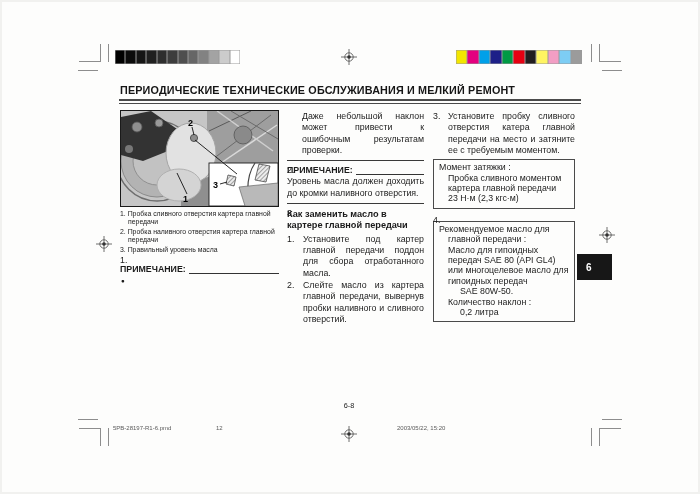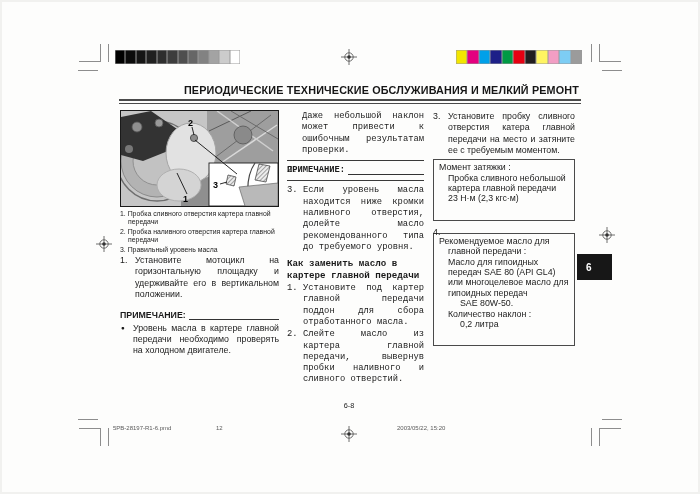--- a/index.html
+++ b/index.html
@@ -21,32 +21,32 @@
 
   
   .cal-bar { position:absolute; top:50px; height:14px; display:flex; }
   .cal-bar.gs { left:115px; width:125px; }
   .cal-bar.cl { left:456px; width:126px; }
   .cal-sq { flex:1; box-shadow: inset 0 0 0 0.5px #9a9a9a; }
 
   
   .header-title {
     position:absolute; top:84px; left:120px; width:459px;
-    text-align:right; font-weight:bold; font-size:10.8px; letter-spacing:0.15px;
+    text-align:left; font-weight:bold; font-size:10.8px; letter-spacing:0.15px;
     white-space:nowrap; color:#161616;
   }
   .header-rule {
     position:absolute; top:99px; left:119px; width:462px; height:2px;
     border-top:2px solid #4b4b4b; border-bottom:1.3px solid #4b4b4b;
   }
 
   
   .col { position:absolute; font-size:8.8px; line-height:11.3px; text-align:justify; }
   .col-left  { left:120px; top:110px; width:159px; }
-  .col-mid   { left:287px; top:111px; width:137px;font-family:Liberation Mono, monospace; }
+  .col-mid   { left:287px; top:111px; width:137px; }
   .col-right { left:433px; top:110px; width:142px; }
 
   .fig-box { width:157px; height:95px; border:1px solid #1a1a1a; background:#c9c9c9; overflow:hidden; }
   .fig-svg { display:block; }
 
   .captions { font-size:6.9px; line-height:8.4px; margin-top:3px; text-align:left; }
   .cap { padding-left:8px; text-indent:-8px; margin-bottom:1px; }
 
   .h2 { font-weight:bold; font-size:9.2px; line-height:11.4px; text-align:left; margin-top:5px; margin-bottom:2px; }
 
@@ -60,21 +60,21 @@
   .mt-sm  { margin-top:4px; }
 
   .bul { position:relative; padding-left:13px; margin-top:1px; }
   .bul .bdot { position:absolute; left:1px; top:-1px; font-size:6.2px; }
 
   .para-ind { padding-left:15px; }
   .hr { border-top:1px solid #3a3a3a; height:0; margin:4px 0 4px 0; }
 
   .box {
     border:1px solid #4a4a4a; margin-top:3px;
-    padding:2px 4px 16px 5px; text-align:left; line-height:10.4px;
+    padding:2px 4px 4px 5px; text-align:left; line-height:10.4px;
   }
   .box .ind1 { padding-left:9px; }
   .box .ind2 { padding-left:21px; }
   .box .hang { padding-left:9px; text-indent:-9px; }
 
   .tab6 {
     position:absolute; left:577px; top:254px; width:35px; height:26px;
     background:#171717; color:#fff; font-weight:bold; font-size:10px;
     display:flex; align-items:center; padding-left:9px; box-sizing:border-box;
   }
@@ -214,50 +214,48 @@
 
     <div class="captions">
       <div class="cap">1. Пробка сливного отверстия картера главной передачи</div>
       <div class="cap">2. Пробка наливного отверстия картера главной передачи</div>
       <div class="cap">3. Правильный уровень масла</div>
     </div>
 
 
     <div class="li">
       <span class="num">1.</span>
-      <span>Установите мотоцикл на горизонтальную площадку и удерживайте его в вертикальном положении.</span>
     </div>
 
     <div class="note-head mt-big">
       <span>ПРИМЕЧАНИЕ:</span>
       <span class="nrule"></span>
     </div>
     <div class="bul">
       <span class="bdot">●</span>
-      <span>Уровень масла в картере главной передачи необходимо проверять на холодном двигателе.</span>
     </div>
   </div>
 
   <div class="col col-mid">
     <div class="para-ind">Даже небольшой наклон может привести к ошибочным результатам проверки.</div>
     <div class="hr"></div>
 
     <div class="li">
       <span class="num">2.</span>
     </div>
 
     <div class="note-head mt-sm">
       <span>ПРИМЕЧАНИЕ:</span>
       <span class="nrule"></span>
     </div>
+    <div>Уровень масла должен доходить до кромки наливного отверстия.</div>
     <div class="hr"></div>
 
     <div class="li">
       <span class="num">3.</span>
-      <span>Если уровень масла находится ниже кромки наливного отверстия, долейте масло рекомендованного типа до требуемого уровня.</span>
     </div>
 
     <div class="h2">Как заменить масло в картере главной передачи</div>
 
     <div class="li">
       <span class="num">1.</span>
       <span>Установите под картер главной передачи поддон для сбора отработанного масла.</span>
     </div>
     <div class="li">
       <span class="num">2.</span>
@@ -266,21 +264,21 @@
   </div>
 
   <div class="col col-right">
     <div class="li">
       <span class="num">3.</span>
       <span>Установите пробку сливного отверстия катера главной передачи на место и затяните ее с требуемым моментом.</span>
     </div>
 
     <div class="box">
       <div>Момент затяжки :</div>
-      <div class="ind1">Пробка сливного небольшой картера главной передачи</div>
+      <div class="ind1">Пробка сливного моментом картера главной передачи</div>
       <div class="ind1">23 Н·м (2,3 кгс·м)</div>
     </div>
 
     <div class="li" style="margin-top:6px">
       <span class="num">4.</span>
     </div>
 
     <div class="box" style="margin-top:12px">
       <div class="hang">Рекомендуемое масло для главной передачи :</div>
       <div class="ind1">Масло для гипоидных передач SAE 80 (API GL4)</div>

